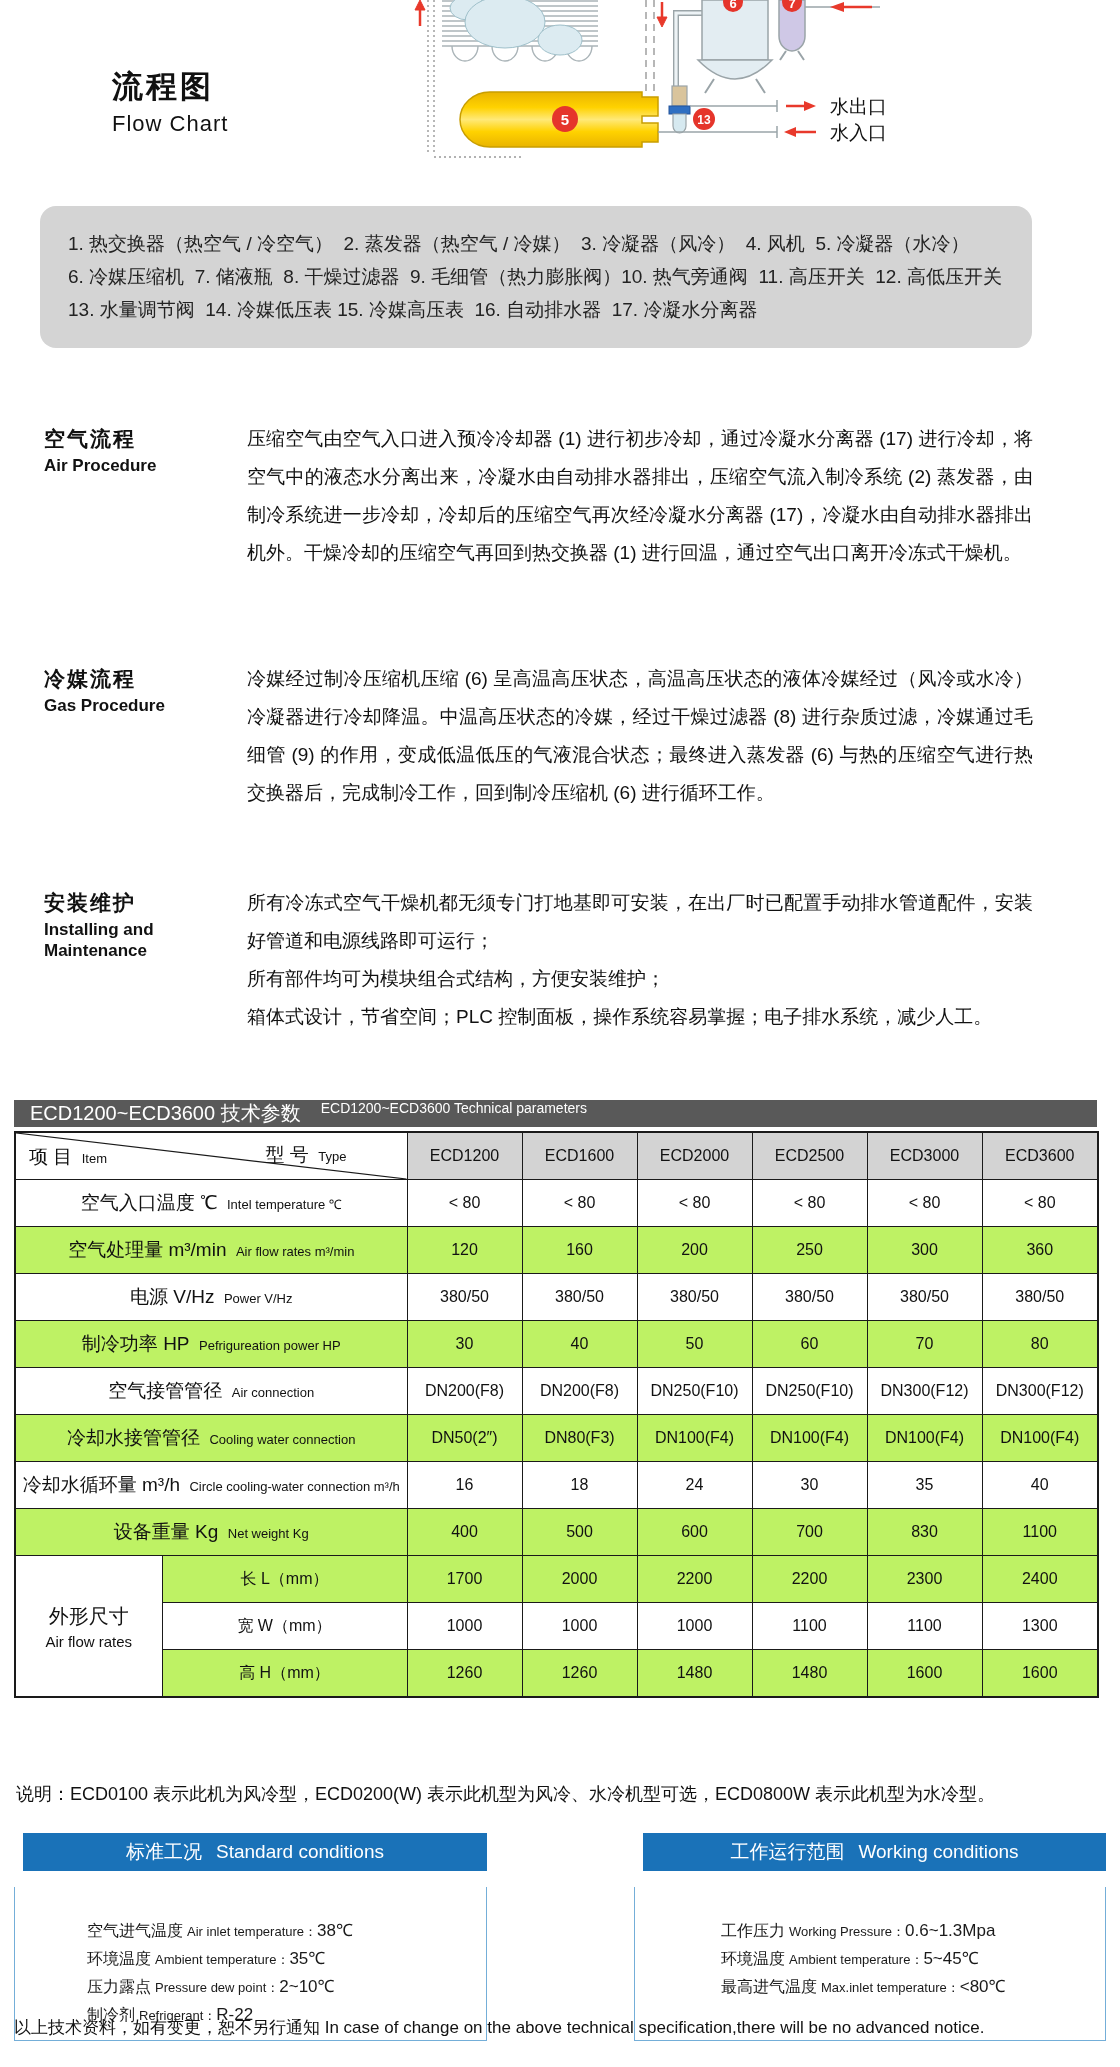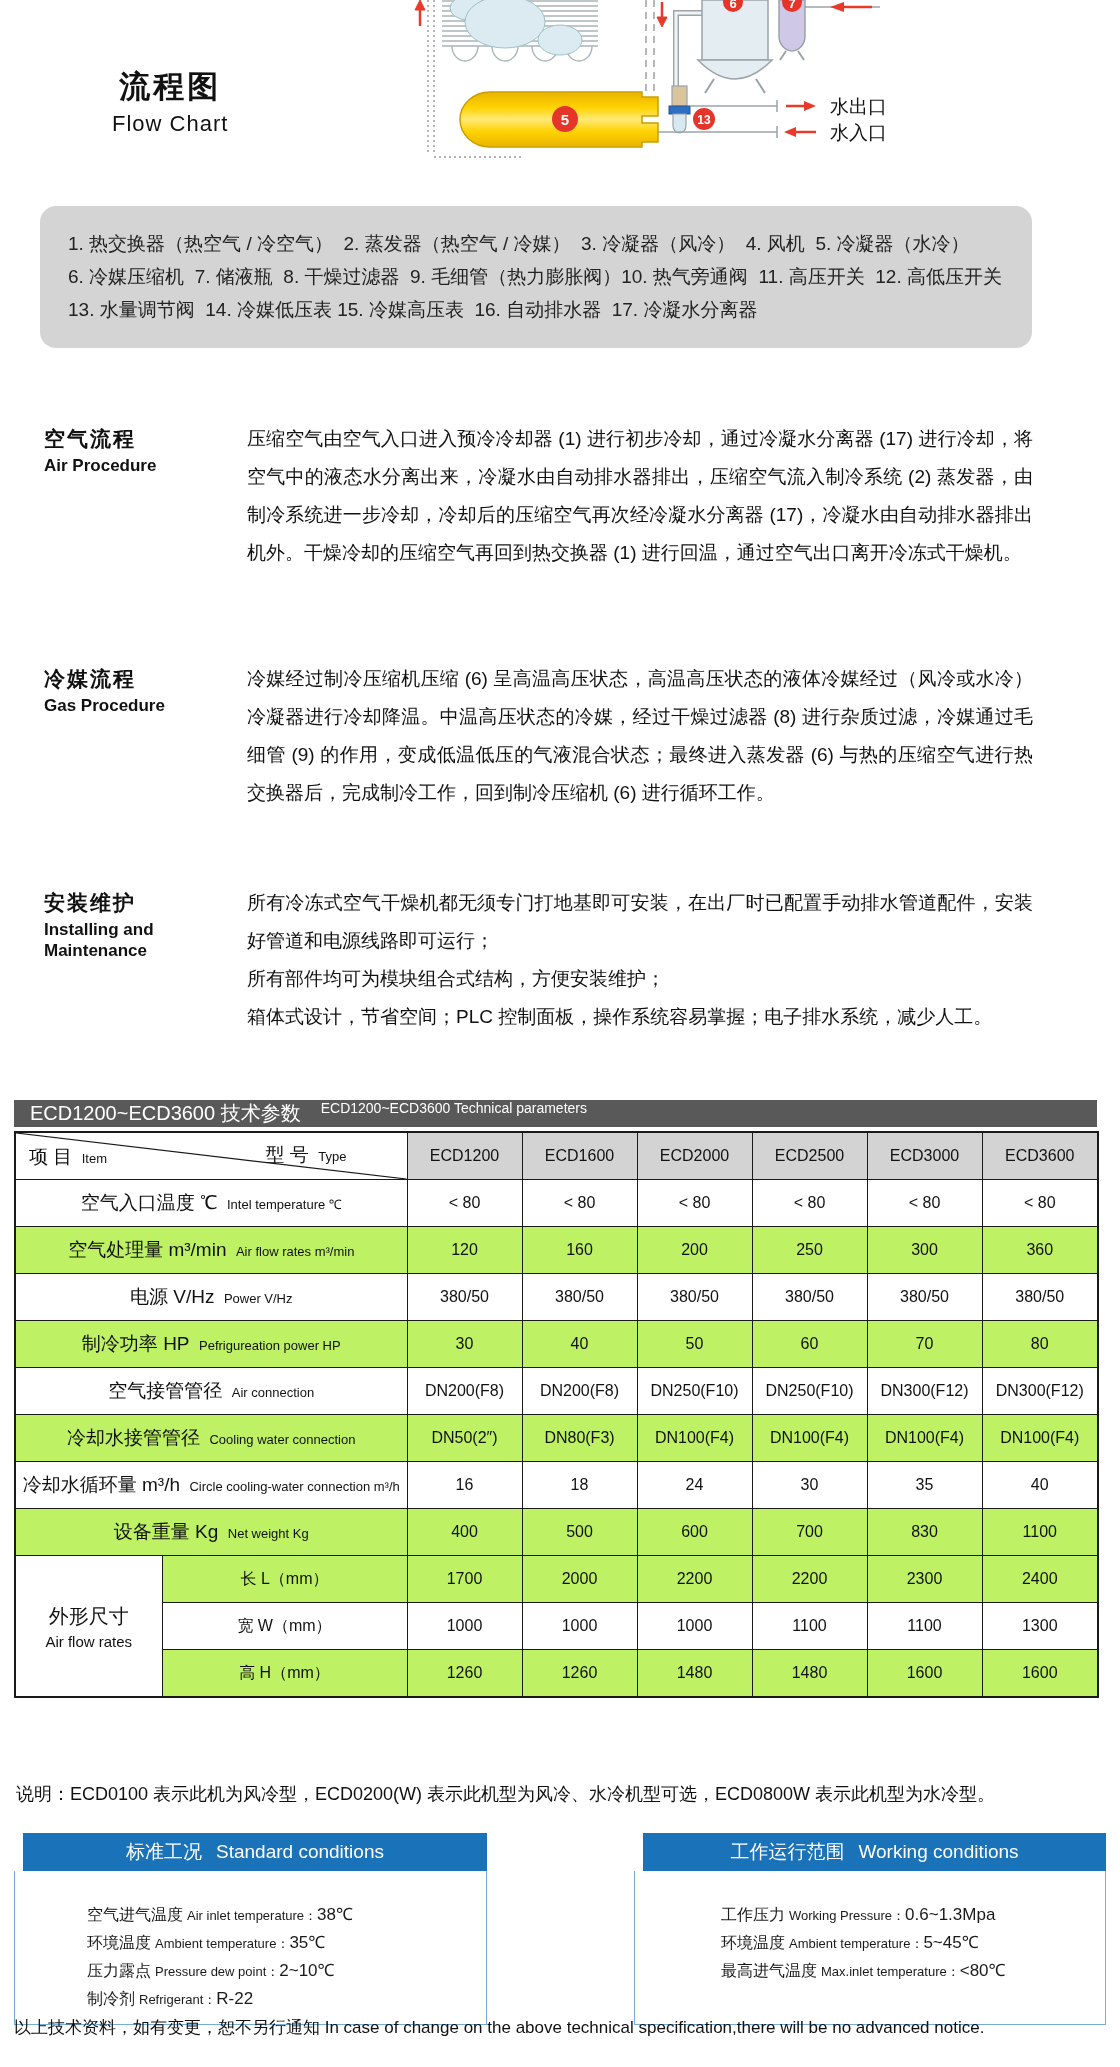--- a/index.html
+++ b/index.html
@@ -1,20 +1,20 @@
 <!DOCTYPE html>
 <html><head>
 <meta charset="utf-8">
 <style>
   html,body{margin:0;padding:0;background:#fff;}
   .page{position:relative;width:1120px;height:2067px;background:#fff;overflow:hidden;
         font-family:"Liberation Sans",sans-serif;color:#1a1a1a;}
 
   
-  .fc-title{position:absolute;left:112px;top:66px;text-align:center;}
+  .fc-title{position:absolute;left:112px;top:66px;}
   .fc-title .zh{font-size:31px;font-weight:bold;letter-spacing:3px;color:#111;}
   .fc-title .en{font-size:22px;margin-top:3px;letter-spacing:1px;color:#111;}
 
   
   .diagram{position:absolute;left:0;top:0;}
 
   
   .legend{position:absolute;left:40px;top:206px;width:992px;height:142px;background:#d4d4d4;
           border-radius:16px;box-sizing:border-box;padding:21px 10px 0 28px;}
   .legend-line{font-size:19px;line-height:33px;color:#222;white-space:pre-wrap;}
@@ -52,21 +52,21 @@
 
   
   .note{position:absolute;left:16px;top:1782px;font-size:18px;color:#111;}
   .cond-box{position:absolute;top:1833px;}
   .cond-left{left:14px;width:473px;}
   .cond-right{left:634px;width:472px;}
   .cond-head{height:38px;background:#1a72b8;color:#fff;display:flex;align-items:center;
              justify-content:center;font-size:19px;margin-left:9px;}
   .cond-head .chen{margin-left:14px;font-size:19px;}
   .cond-body{border:1px solid #74aed8;border-top:none;background:#fff;height:154px;
-             box-sizing:border-box;padding:30px 0 0 72px;}
+             box-sizing:border-box;padding:30px 0 0 72px;margin-top:16px;}
   .cond-right .cond-body{padding-left:86px;}
   .cond-line{line-height:27px;white-space:nowrap;}
   .cz{font-size:16px;}
   .ce{font-size:13px;margin-left:4px;}
   .cv{font-size:17px;}
   .footer{position:absolute;left:14px;top:2016px;font-size:17px;color:#111;}
 </style>
 </head>
 <body>
 

